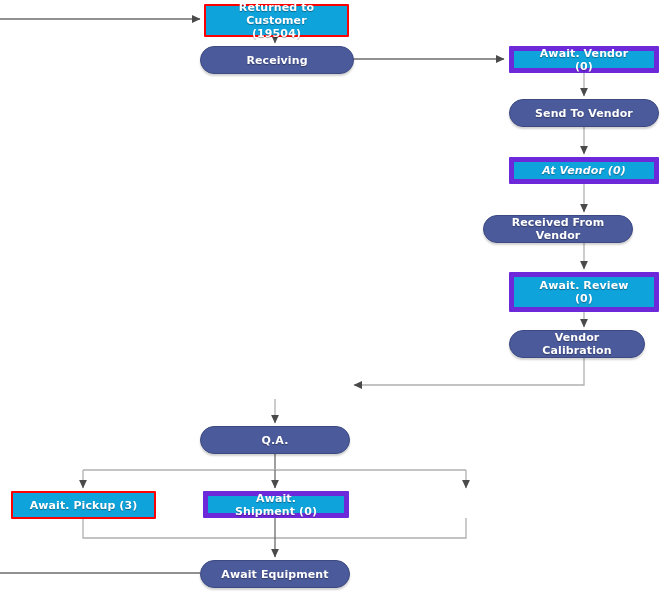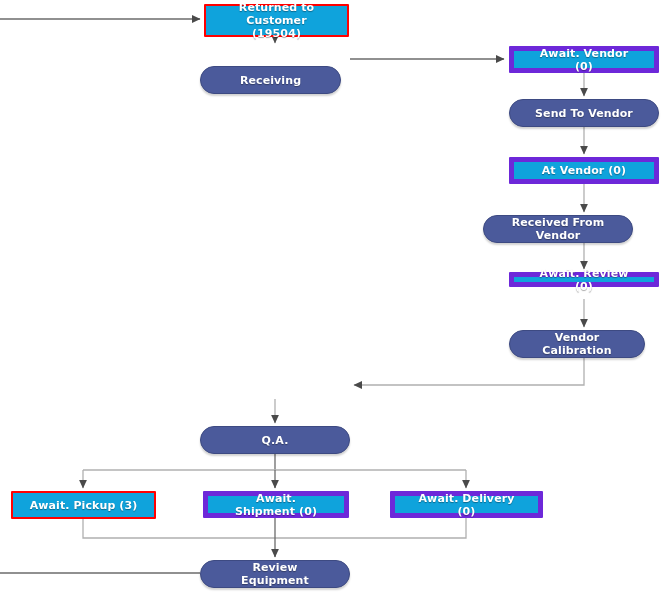--- a/index.html
+++ b/index.html
@@ -111,62 +111,59 @@
 
       <path d="M200,573 L0,573" stroke="#6b6b6b"></path>
 
     </g>
   </svg>
 
   <div class="node state selected" style="left:204px; top:4px; width:145px; height:33px;">
     <span class="lbl">Returned to Customer<br>(19504)</span>
   </div>
 
-  <div class="node action" style="left:200px; top:46px; width:141px; height:28px;margin-top:20px;">
+  <div class="node action" style="left:200px; top:46px; width:154px; height:28px;">
     <span class="lbl">Receiving</span>
   </div>
 
   <div class="node state" style="left:509px; top:46px; width:150px; height:27px;">
     <span class="lbl">Await. Vendor (0)</span>
   </div>
 
   <div class="node action" style="left:509px; top:99px; width:150px; height:28px;">
     <span class="lbl">Send To Vendor</span>
   </div>
 
-  <div class="node state" style="left:509px; top:157px; width:150px; height:27px;">
+  <div class="node state" style="left:509px; top:157px; width:150px; height:27px;font-style:italic;">
     <span class="lbl">At Vendor (0)</span>
   </div>
 
   <div class="node action" style="left:483px; top:215px; width:150px; height:28px;justify-content:center;">
     <span class="lbl">Received From Vendor</span>
   </div>
 
-  <div class="node state" style="left:509px; top:272px; width:150px; height:15px;">
+  <div class="node state" style="left:509px; top:272px; width:150px; height:40px;">
     <span class="lbl">Await. Review (0)</span>
   </div>
 
   <div class="node action" style="left:509px; top:330px; width:136px; height:28px;">
     <span class="lbl">Vendor Calibration</span>
   </div>
 
 
   <div class="node action" style="left:200px; top:426px; width:150px; height:28px;">
     <span class="lbl">Q.A.</span>
   </div>
 
   <div class="node state selected" style="left:11px; top:491px; width:145px; height:28px;text-align:right;">
     <span class="lbl">Await. Pickup (3)</span>
   </div>
 
   <div class="node state" style="left:203px; top:491px; width:146px; height:27px;">
     <span class="lbl">Await. Shipment (0)</span>
   </div>
 
-  <div class="node state" style="left:390px; top:491px; width:153px; height:27px;">
-    <span class="lbl">Await. Delivery (0)</span>
-  </div>
 
   <div class="node action" style="left:200px; top:560px; width:150px; height:28px;">
-    <span class="lbl">Review Equipment</span>
+    <span class="lbl">Await Equipment</span>
   </div>
 
 </div>
 
 </body></html>

